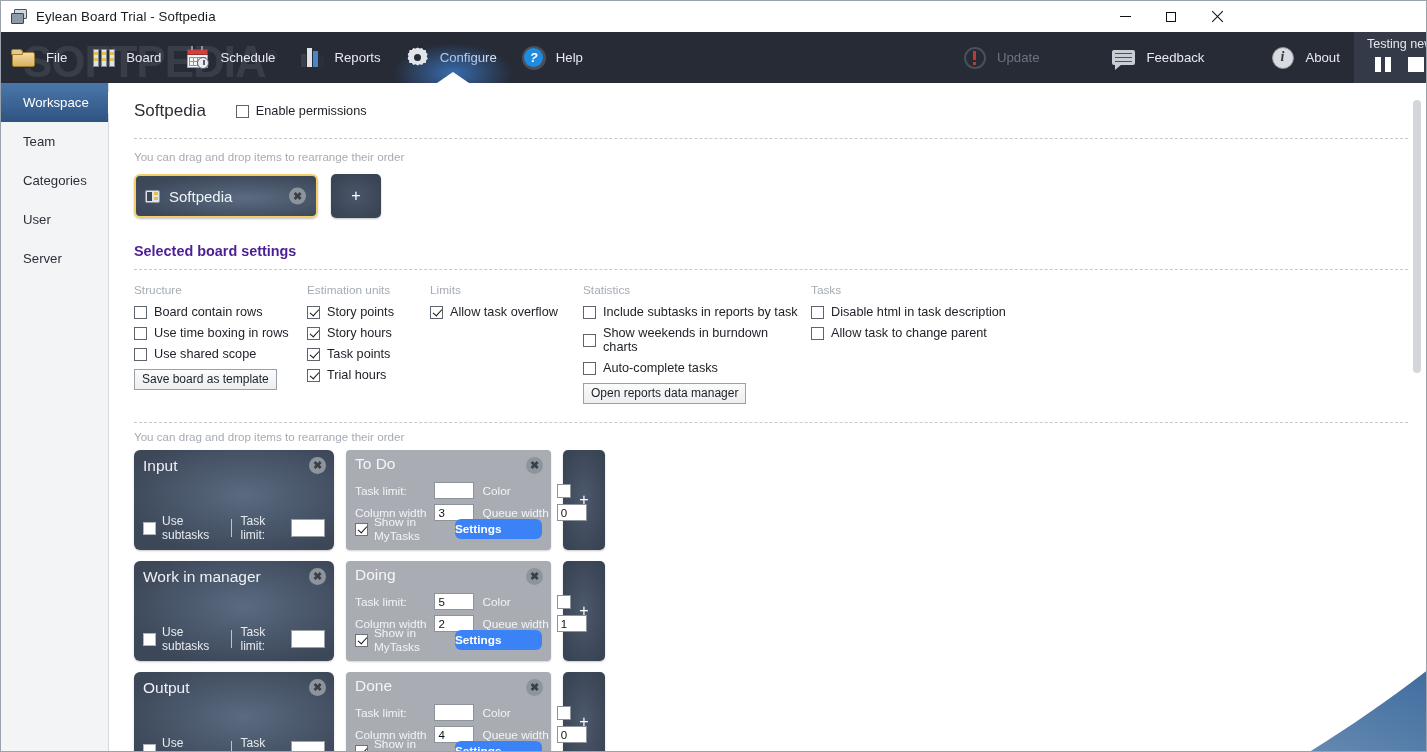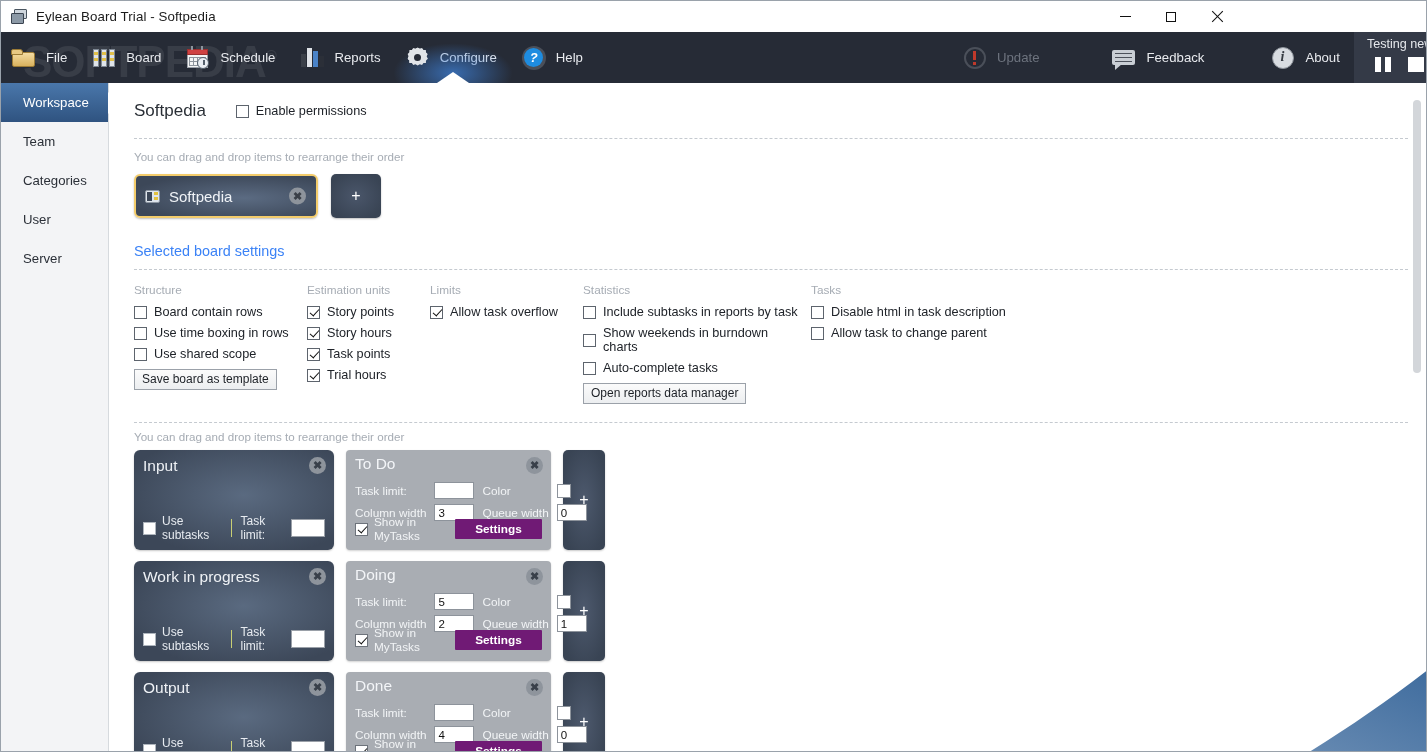--- a/index.html
+++ b/index.html
@@ -206,21 +206,21 @@
     width:17px;height:17px;border-radius:50%;background:#8e949c;color:#3a3f47;
     display:flex;align-items:center;justify-content:center;font-size:11px;font-weight:bold;
   }
   .plusbtn {
     width:50px;height:44px;border-radius:5px;
     background:radial-gradient(ellipse at 50% 50%, #4a566a 0%, #394454 80%);
     color:#fff;display:flex;align-items:center;justify-content:center;font-size:16px;
     box-shadow:0 1px 2px rgba(0,0,0,.25);
   }
 
-  .sect-title { font-size:14.4px; font-weight:normal; color:#3b82f6; padding-left:24px; }
+  .sect-title { font-size:14.4px; font-weight:bold; color:#4c1d95; padding-left:24px; }
 
   .settings-grid { display:flex; padding-left:24px; gap:8px; }
   .sg-col { display:flex; flex-direction:column; }
   .sg-cap { font-size:11.8px; color:#a6acb4; margin-bottom:8px; }
   .sg-col .chkrow { margin-bottom:7px; }
   .minibtn {
     display:inline-block; align-self:flex-start; margin-top:1px;
     border:1px solid #9ba1a9; background:linear-gradient(#fbfbfb,#eceef0);
     font-size:12px; color:#1c2026; padding:2px 7px 3px;
   }
@@ -266,22 +266,22 @@
     font-size:11.5px; padding-left:3px; display:flex; align-items:center;
   }
   .colcard .cbx { width:14px;height:14px;background:#fff;border:1px solid #8d939b; }
   .colcard .bottom {
     position:absolute; left:9px; bottom:7px; right:9px;
     display:flex; align-items:center; justify-content:space-between;
   }
   .colcard .bottom .chkrow { font-size:11.8px; color:#f2f4f6; gap:6px; }
   .colcard .bottom .chk { background:#fff; border-color:#6d737b; }
   .setbtn {
-    background:#701a75; color:#fff; font-size:11.8px; font-weight:bold;
-    padding:3px 0; width:96px; text-align:center; border-radius:1px;
+    background:#3b82f6; color:#fff; font-size:11.8px; font-weight:bold;
+    padding:3px 0; width:96px; text-align:left; border-radius:6px;
   }
   .tallplus {
     width:42px; height:100px; border-radius:5px;
     background:radial-gradient(ellipse at 50% 50%, #4d596d 0%, #394454 82%);
     color:#fff; display:flex; align-items:center; justify-content:center; font-size:16px;
     box-shadow:0 1px 2px rgba(0,0,0,.22);
   }
 
   
   .vscroll {
@@ -598,21 +598,21 @@
             </span>
             <span class="setbtn">Settings</span>
           </div>
         </div>
 
         <div class="tallplus">+</div>
       </div>
 
       <div class="cardrow">
         <div class="rowcard">
-          <div class="ttl">Work in progress</div>
+          <div class="ttl">Work in manager</div>
           <div class="xbtn">✖</div>
           <div class="foot">
             <span class="chk"></span>
             <span style="margin-left:6px;">Use subtasks</span>
             <span class="vline"></span>
             <span>Task limit:</span>
             <span class="ti w-big" style="margin-left:6px;"></span>
           </div>
         </div>
 

